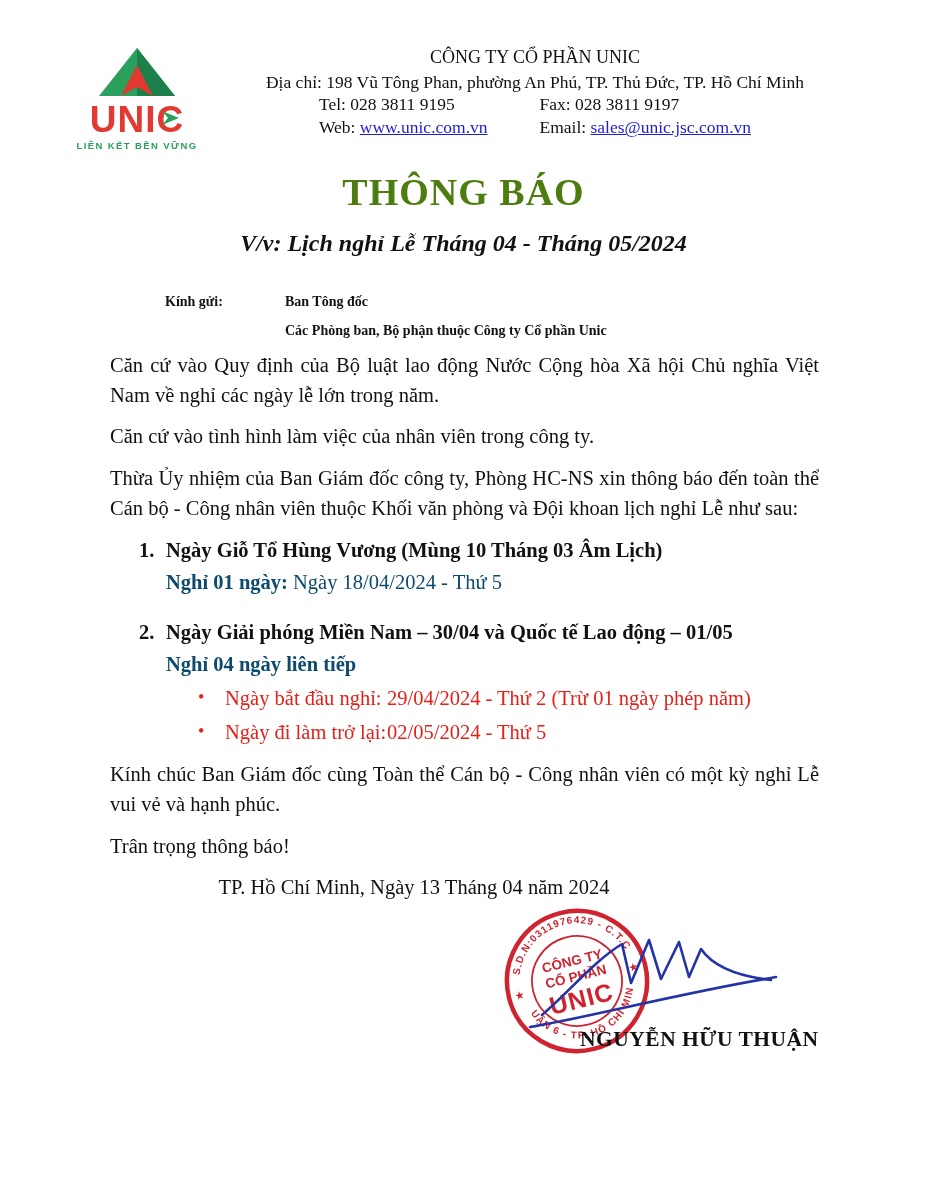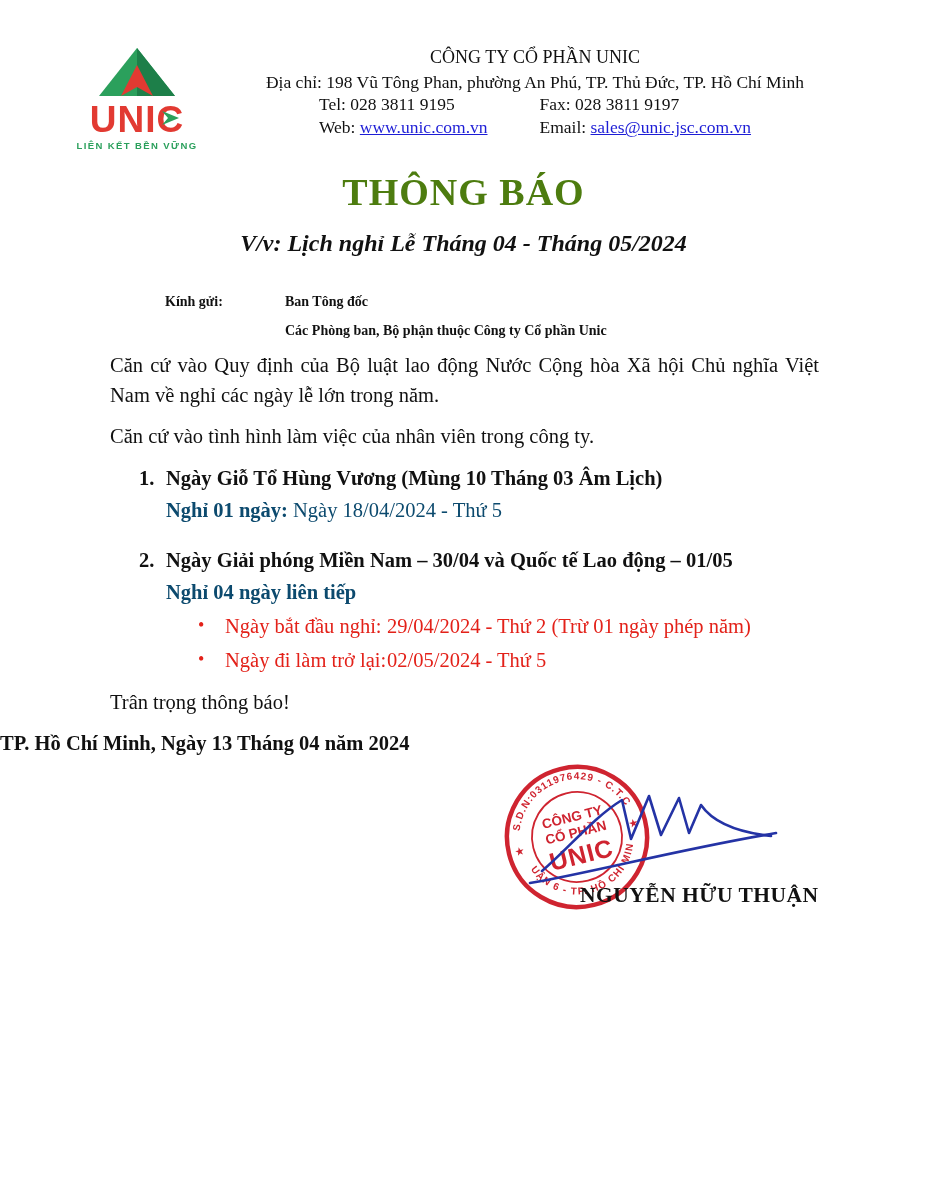--- a/index.html
+++ b/index.html
@@ -46,21 +46,21 @@
   .h-title{ font-weight:bold; display:flex; }
   .h-num{ width:27px; flex:0 0 27px; }
   .h-detail{ padding-left:27px; margin-top:2px; }
   .holiday-item + .holiday-item{ margin-top:20px; }
   .bullet-row{ display:flex; padding-left:59px; margin-top:4px; color:#e32119; }
   .bullet-dot{ width:27px; flex:0 0 27px; font-size:18px; }
   .b-label{ width:162px; flex:0 0 162px; }
   
   .note{ margin-top:20px; }
   .note-label{ color:#e3201b; font-weight:bold; font-style:italic; }
-  .place-date{ text-align:left; margin:14px 107px 0 0; font-size:20.5px;font-weight:bold; }
+  .place-date{ text-align:center; margin:14px 107px 0 8px; font-size:20.5px; }
   .closing-area{ position:relative; height:190px; }
   .stamp-svg{ position:absolute; left:501px; top:6px; }
   .signature-svg{ position:absolute; left:528px; top:32px; }
   .signer-name{
     position:absolute; left:580px; top:128px; font-size:21.5px;
     font-weight:bold; letter-spacing:.5px; white-space:nowrap;
   }
 </style>
 </head>
 <body>
@@ -98,20 +98,21 @@
     <div class="row">
       <span class="label">Kính gửi:</span>
       <span>Ban Tông đốc</span>
     </div>
     <div class="to2">Các Phòng ban, Bộ phận thuộc Công ty Cổ phần Unic</div>
   </div>
 
   <div class="body-text">
     <p>Căn cứ vào Quy định của Bộ luật lao động Nước Cộng hòa Xã hội Chủ nghĩa Việt Nam về nghỉ các ngày lễ lớn trong năm.</p>
     <p>Căn cứ vào tình hình làm việc của nhân viên trong công ty.</p>
+    <p>Thừa Ủy nhiệm của Ban Giám đốc công ty, Phòng HC-NS xin thông báo đến toàn thể Cán bộ - Công nhân viên thuộc Khối văn phòng và Đội khoan lịch nghỉ Lễ như sau:</p>
   </div>
 
   <div class="holiday-list">
     <div class="holiday-item">
       <div class="h-title">
         <span class="h-num">1.</span>
         <span>Ngày Giỗ Tổ Hùng Vương (Mùng 10 Tháng 03 Âm Lịch)</span>
       </div>
       <div class="h-detail red">
         <span class="b">Nghỉ 01 ngày:</span>
@@ -132,20 +133,21 @@
       </div>
       <div class="bullet-row">
         <span class="bullet-dot">•</span>
         <span class="b-label">Ngày đi làm trở lại:</span>
         <span>02/05/2024 - Thứ 5</span>
       </div>
     </div>
   </div>
 
   <div class="body-text">
+    <p>Kính chúc Ban Giám đốc cùng Toàn thể Cán bộ - Công nhân viên có một kỳ nghỉ Lễ vui vẻ và hạnh phúc.</p>
     <p>Trân trọng thông báo!</p>
   </div>
 
   <div class="place-date">TP. Hồ Chí Minh, Ngày 13 Tháng 04 năm 2024</div>
 
   <div class="closing-area">
 
     <svg class="stamp-svg" width="152" height="152" viewBox="0 0 152 152">
       <g transform="rotate(-14 76 76)">
         <circle cx="76" cy="76" r="70" fill="none" stroke="#cf2430" stroke-width="4.5"></circle>

